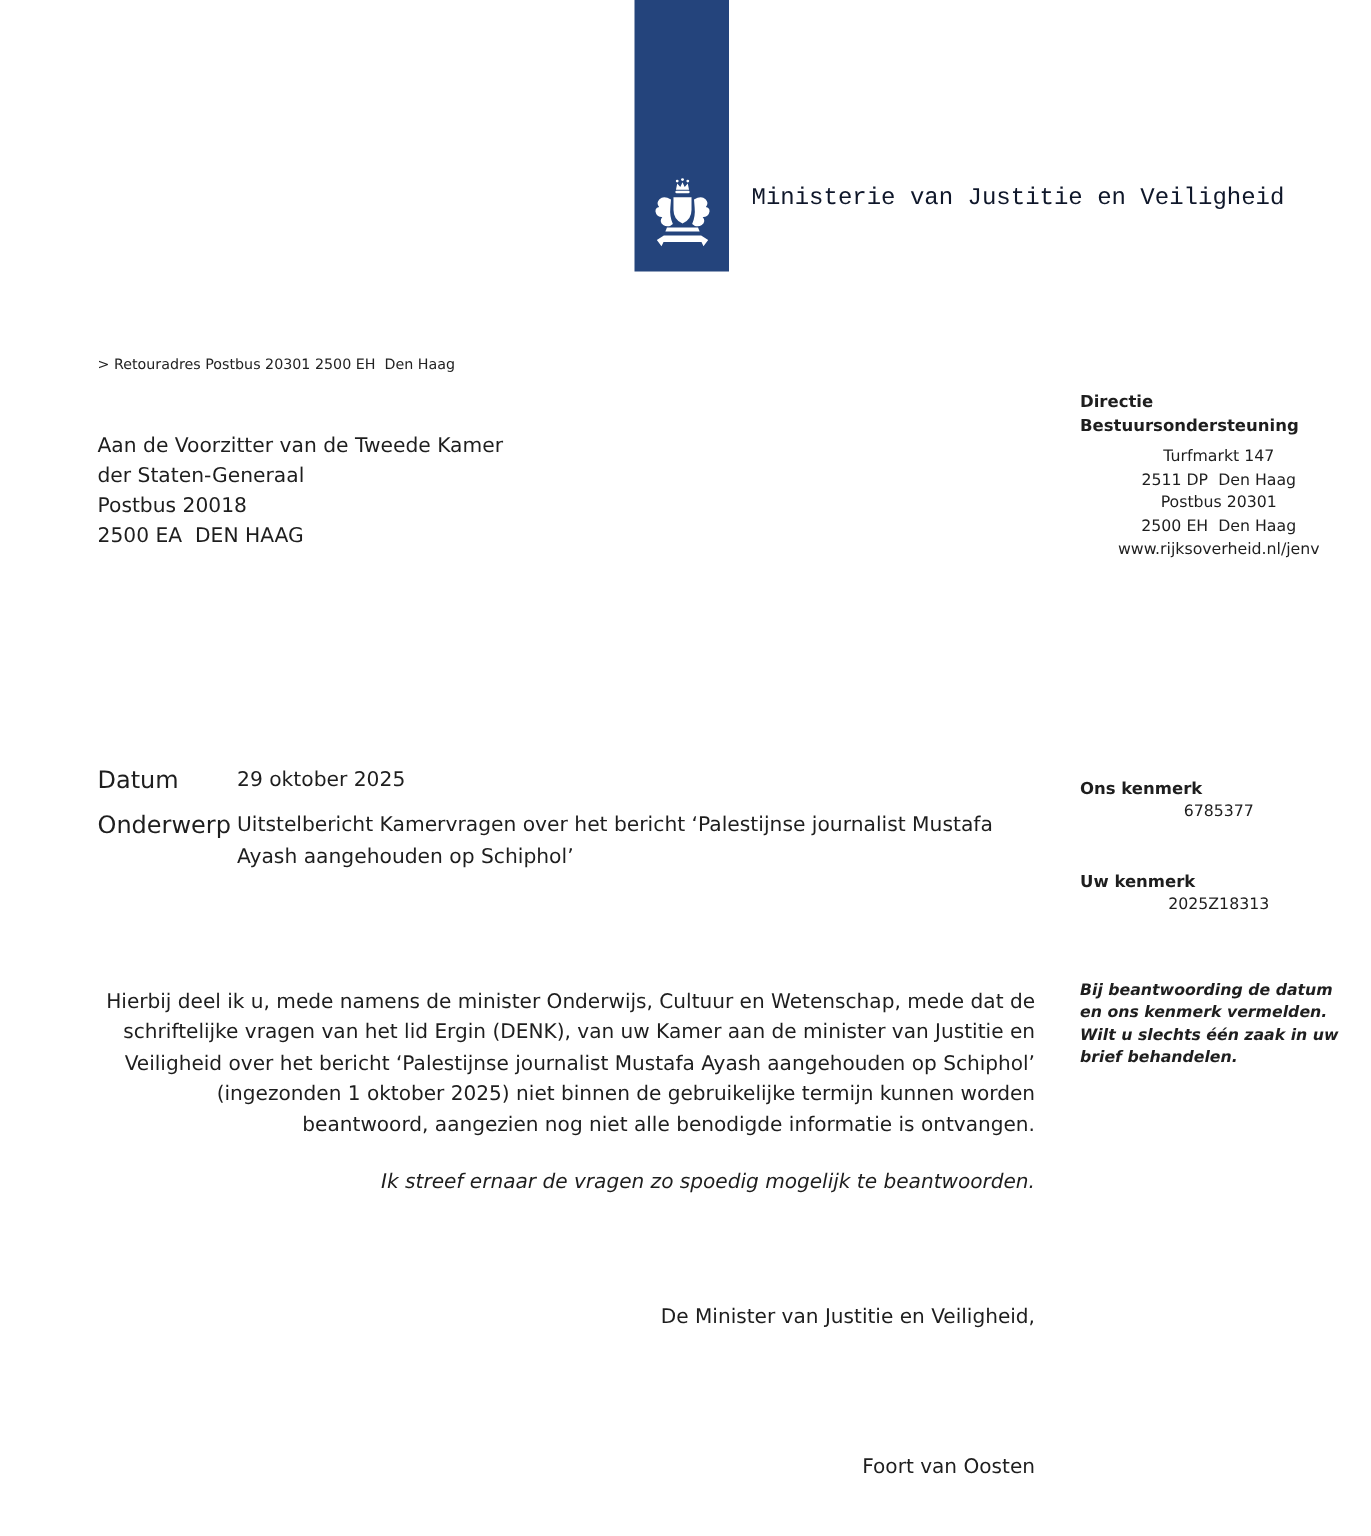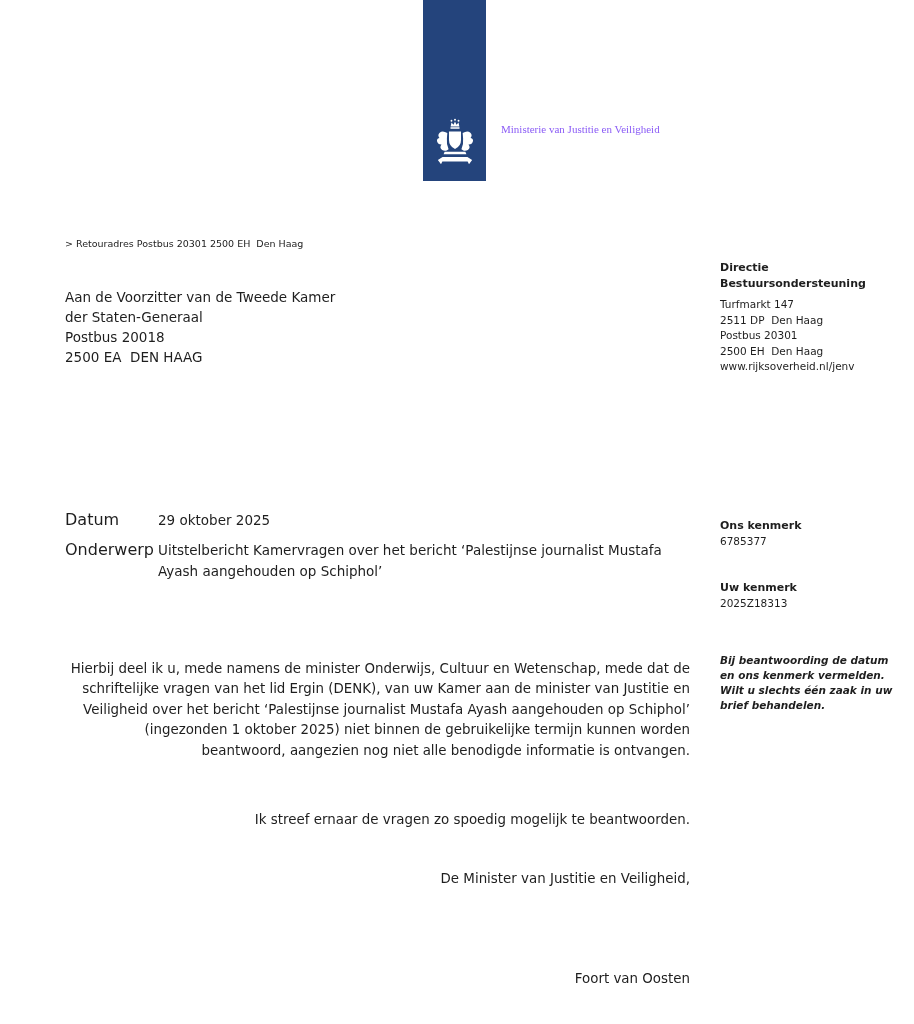--- a/index.html
+++ b/index.html
@@ -21,23 +21,23 @@
     background: #24447c;
   }
   .coat-of-arms {
     position: absolute;
     left: 50%; bottom: 8px;
     transform: translateX(-50%);
   }
   .ministry-name {
     position: absolute;
     left: 501px; top: 123px;
-    font-family: Liberation Serif, serif;
-    font-size: 11px;
-    color: #8b5cf6;
+    font-family: Liberation Mono, monospace;
+    font-size: 16px;
+    color: #0f172a;
     white-space: nowrap;
   }
 
   
   .retouradres {
     position: absolute;
     left: 65px; top: 238px;
     font-size: 9.5px;
     color: #222;
     white-space: pre-wrap;
@@ -68,36 +68,37 @@
   .onderwerp-value { top: 540px; width: 536px; }
 
   .body-text {
     position: absolute;
     left: 65px;
     font-size: 13.4px;
     line-height: 20.4px;
     text-align: right;
   }
   .paragraph-1 { top: 659px; width: 625px; }
-  .paragraph-2 { top: 810px; width: 625px; }
+  .paragraph-2 { top: 779px; width: 625px; font-style: italic; }
   .closing     { top: 869px; width: 625px; }
   .signature   { top: 969px; width: 625px; }
 
   
   .right-col { position: absolute; left: 720px; width: 185px; }
   .rc-bold {
     font-weight: bold;
     font-size: 11px;
     line-height: 15.5px;
     white-space: pre-wrap;
   }
   .rc-small {
     font-size: 10.5px;
     line-height: 15.5px;
     white-space: pre-wrap;
+    text-align: center;
   }
   .department-block { top: 260px; }
   .department-address { margin-top: 6px; }
   .ons-kenmerk-block { top: 518px; }
   .uw-kenmerk-block  { top: 580px; }
   .margin-note {
     position: absolute;
     left: 720px; top: 653px;
     width: 178px;
     font-style: italic;

